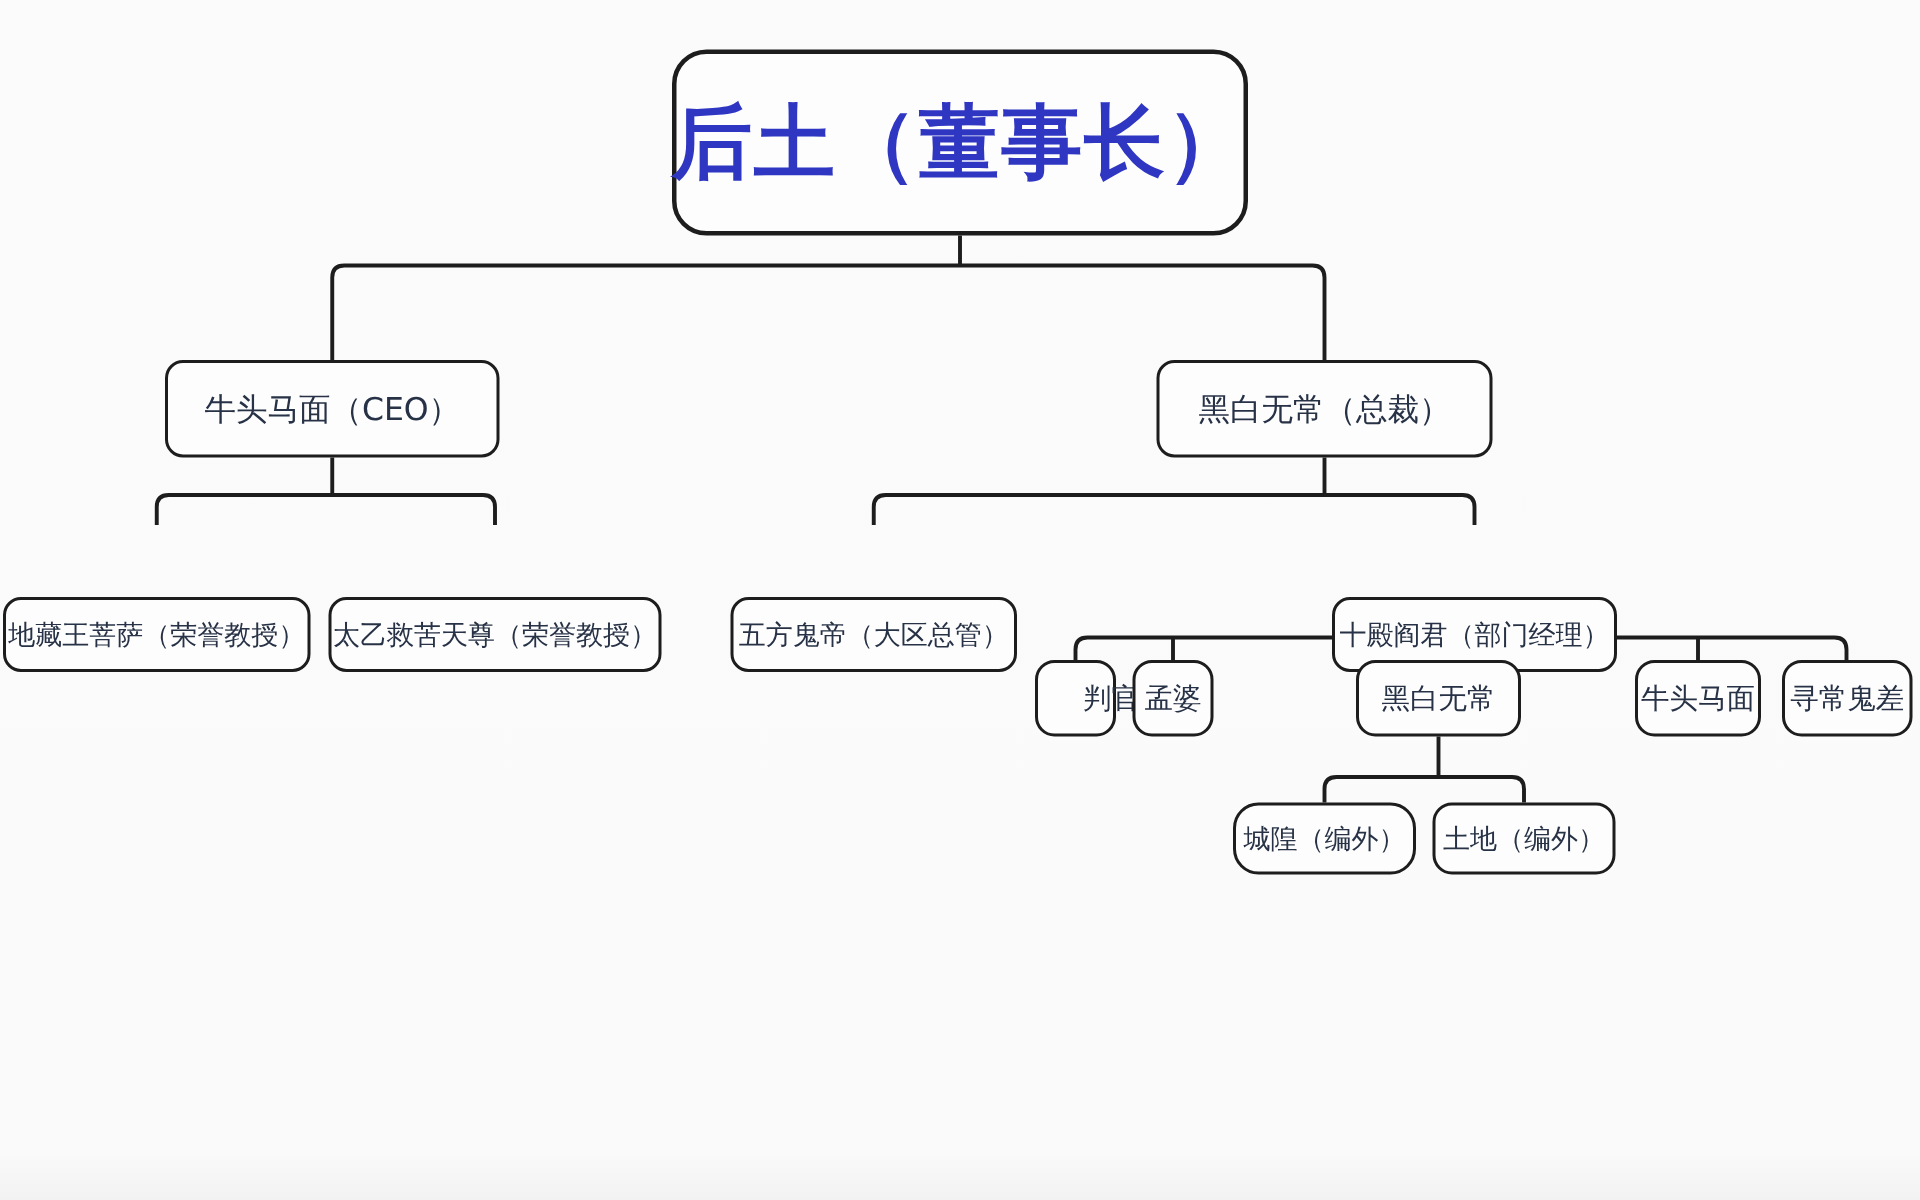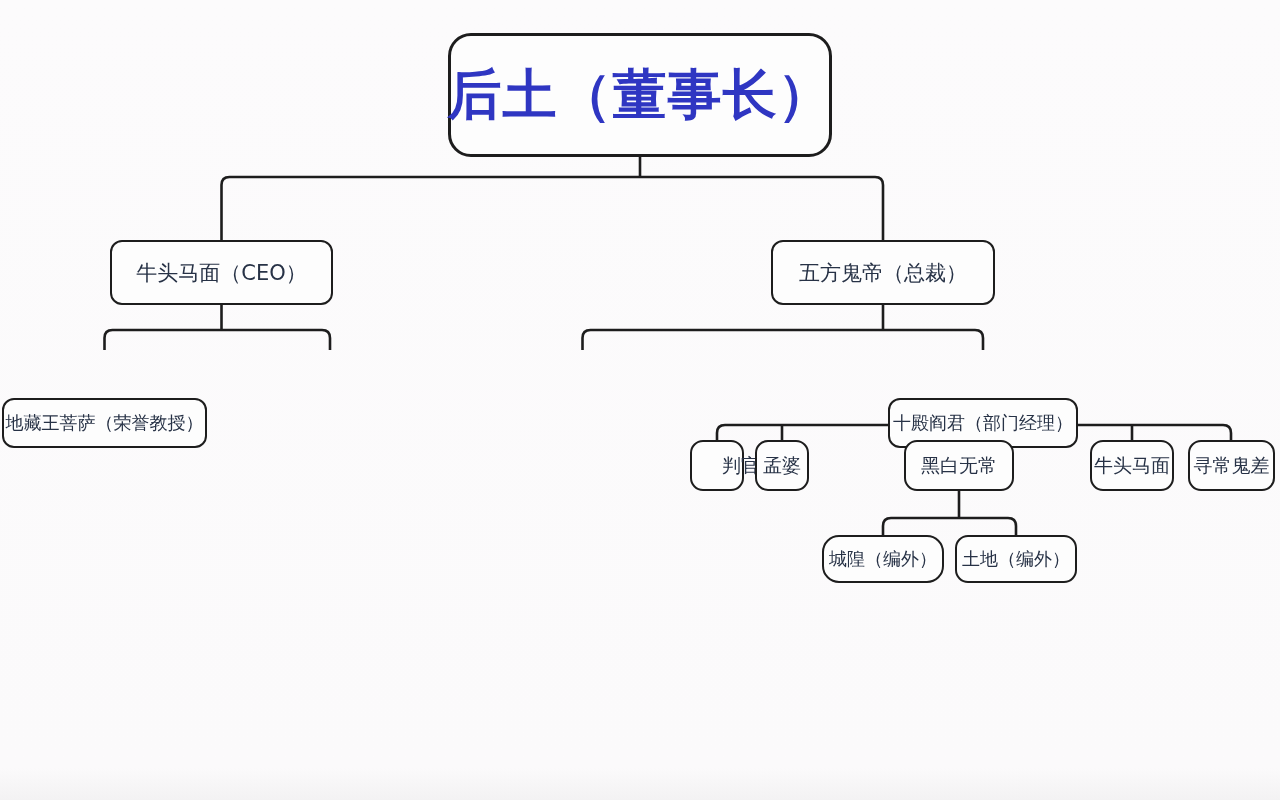--- a/index.html
+++ b/index.html
@@ -79,25 +79,27 @@
     <path d="M1132 425 L1132 440"></path>
 
     <path d="M959 491 L959 518"></path>
     <path d="M883 535 L883 526 Q883 518 891 518 L1008 518 Q1016 518 1016 526 L1016 535"></path>
   </svg>
 
   <div class="node node-root" style="left:448px; top:33px; width:384px; height:124px;">后土（董事长）</div>
 
   <div class="node lvl2" style="left:110px; top:240px; width:223px; height:65px;">牛头马面（CEO）</div>
 
-  <div class="node lvl2" style="left:771px; top:240px; width:224px; height:65px;">五方鬼帝（总裁）</div>
+  <div class="node lvl2" style="left:771px; top:240px; width:224px; height:65px;">黑白无常（总裁）</div>
 
   <div class="node lvl3" style="left:2px; top:350px; width:205px; height:50px;">地藏王菩萨（荣誉教授）</div>
 
+  <div class="node lvl3" style="left:219px; top:350px; width:222px; height:50px;">太乙救苦天尊（荣誉教授）</div>
 
+  <div class="node lvl3" style="left:487px; top:350px; width:191px; height:50px;">五方鬼帝（大区总管）</div>
 
   <div class="node lvl3" style="left:888px; top:350px; width:190px; height:50px;">十殿阎君（部门经理）</div>
 
   <div class="node lvl4" style="left:690px; top:440px; width:54px; height:51px;padding-left:48px;">判官</div>
 
   <div class="node lvl4" style="left:755px; top:440px; width:54px; height:51px;">孟婆</div>
 
   <div class="node lvl4" style="left:904px; top:440px; width:110px; height:51px;text-align:right;">黑白无常</div>
 
   <div class="node lvl4" style="left:1090px; top:440px; width:84px; height:51px;">牛头马面</div>

